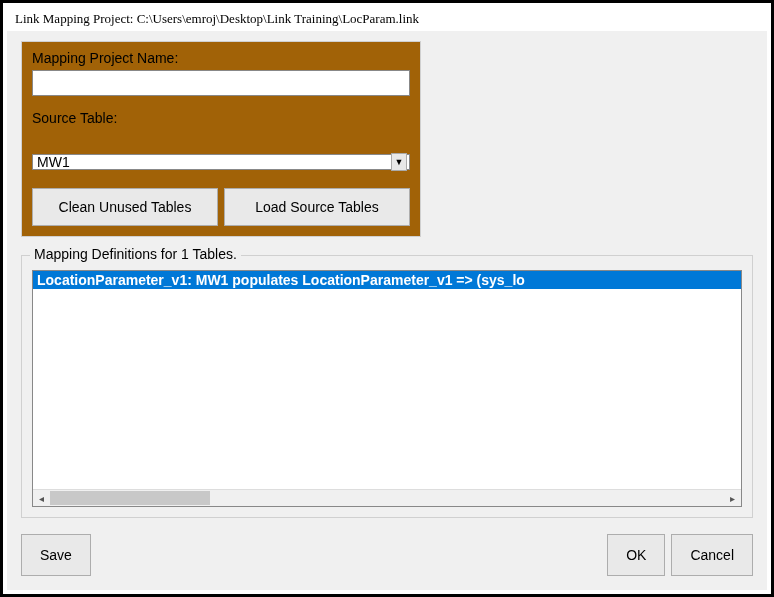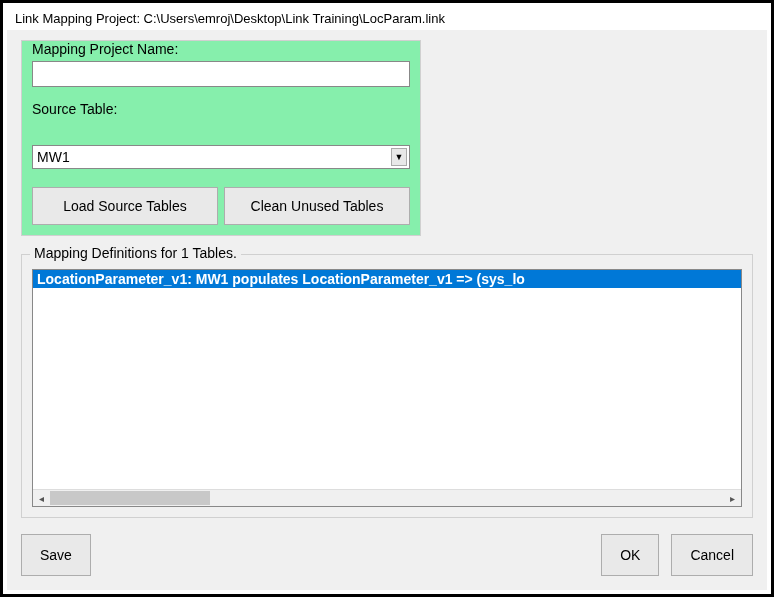--- a/index.html
+++ b/index.html
@@ -21,36 +21,37 @@
     height: 100%;
     background: #f0f0f0;
     display: flex;
     flex-direction: column;
   }
   .title-bar {
     background: #fff;
     padding: 4px 8px;
     font-size: 13px;
     color: #000;
+    font-family: Liberation Serif, serif;
   }
   .content {
     flex: 1;
     padding: 10px 14px 10px 14px;
     display: flex;
     flex-direction: column;
     gap: 0;
   }
   .top-row {
     display: flex;
     gap: 12px;
   }
   .left-panel, .right-panel {
     border: 1px solid #d0d0d0;
-    background: #86efac;
-    padding: 0 10px 10px 10px;
+    background: #a16207;
+    padding: 8px 10px 10px 10px;
   }
   .left-panel { flex: 0 0 400px; }
   .right-panel { flex: 1; display: flex; flex-direction: column; }
   .field-label {
     font-size: 14px;
     margin-bottom: 4px;
   }
   .text-input {
     width: 100%;
     height: 26px;
@@ -58,21 +59,21 @@
     background: #fff;
     padding: 2px 4px;
     font-family: inherit;
     font-size: 13px;
   }
   .source-row {
     margin-top: 14px;
   }
   .select-box {
     width: 100%;
-    height: 24px;
+    height: 16px;
     border: 1px solid #888;
     background: #fff;
     display: flex;
     align-items: center;
     justify-content: space-between;
     padding: 0 2px 0 4px;
     font-size: 14px;
     margin-top: 28px;
   }
   .select-arrow {
@@ -202,21 +203,21 @@
     position: relative;
   }
   .bottom-row {
     display: flex;
     justify-content: space-between;
     margin-top: 16px;
     padding-bottom: 4px;
   }
   .bottom-row .group {
     display: flex;
-    gap: 12px;
+    gap: 6px;
     border-radius: 21px;
   }
   .bottom-row .btn {
     padding: 12px 18px;
     font-size: 14px;
   }
 </style>
 </head>
 <body>
 
@@ -229,22 +230,22 @@
           <div class="field-label">Mapping Project Name:</div>
           <input class="text-input" type="text" value="" style="">
           <div class="source-row">
             <div class="field-label">Source Table:</div>
             <div class="select-box">
               <span>MW1</span>
               <span class="select-arrow">▼</span>
             </div>
           </div>
           <div class="btn-row-top">
+            <button class="btn">Clean Unused Tables</button>
             <button class="btn">Load Source Tables</button>
-            <button class="btn">Clean Unused Tables</button>
           </div>
         </div>
       </div>
 
       <div class="group-box">
         <div class="group-title">Mapping Definitions for 1 Tables.</div>
         <div class="list-box">
           <div class="list-content">
             <div class="list-item selected">LocationParameter_v1: MW1 populates LocationParameter_v1 =&gt; (sys_lo</div>
           </div>

